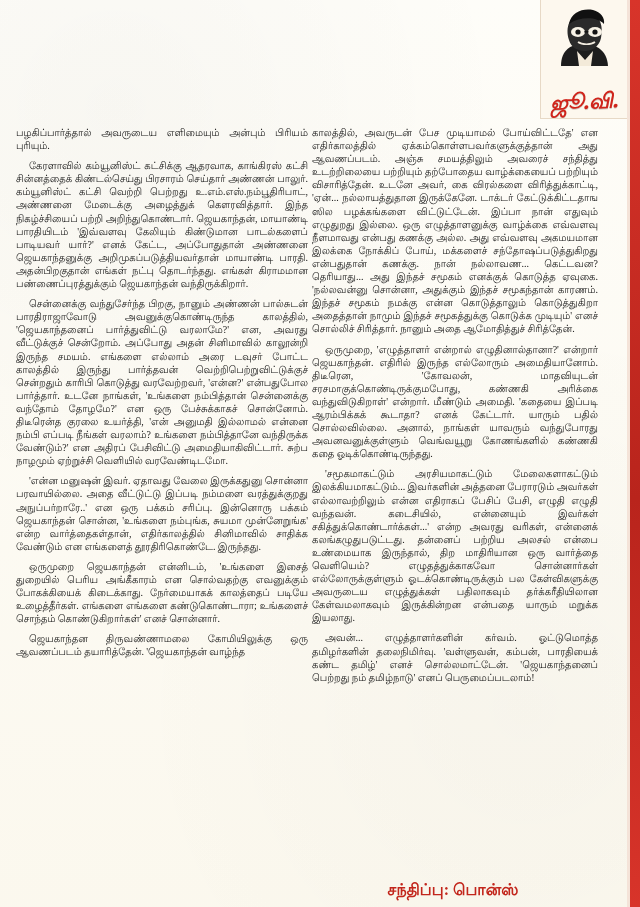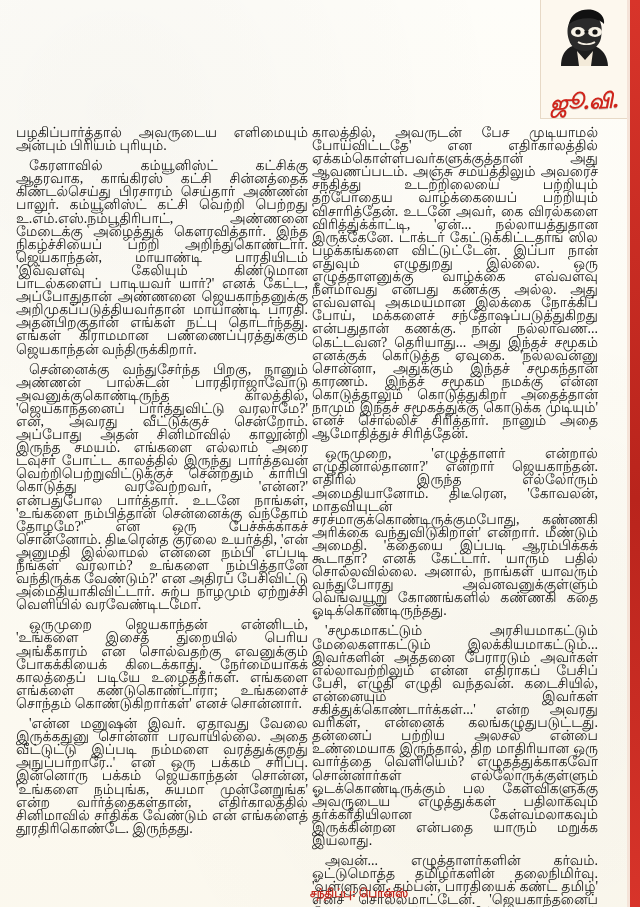--- a/index.html
+++ b/index.html
@@ -112,37 +112,37 @@
   }
   .col-left {
     position: absolute;
     top: 0;
     left: 0;
     width: 292px;
   }
   p.para {
     margin: 0 0 7px 0;
     text-indent: 13px;
-    font-size: 14px;
+    font-size: 10px;
     line-height: 13.1px;
     text-align: justify;
     color: #141414;
     font-family: "Liberation Serif", serif;
     word-spacing: -0.2px;
   }
   p.para.first {
     text-indent: 0;
   }
   .signature {
     position: absolute;
     bottom: 6px;
     left: 310px;
     width: 286px;
-    text-align: left;
-    font-size: 12px;
+    text-align: center;
+    font-size: 16px;
     color: #c2261c;
     font-family: "Liberation Serif", serif;
     font-weight: bold;
   }
   .col-right p.para:last-of-type {
   }
 </style>
 </head>
 <body>
 
@@ -168,22 +168,23 @@
     </svg>
     <div class="logo-script">ஜூ.வி.</div>
   </div>
 
   <div class="columns">
 
     <div class="col col-left">
       <p class="para first">பழகிப்பார்த்தால் அவருடைய எளிமையும் அன்பும் பிரியம் புரியும்.</p>
       <p class="para">கேரளாவில் கம்யூனிஸ்ட் கட்சிக்கு ஆதரவாக, காங்கிரஸ் கட்சி சின்னத்தைக் கிண்டல்செய்து பிரசாரம் செய்தார் அண்ணன் பாலுர். கம்யூனிஸ்ட் கட்சி வெற்றி பெற்றது உ.எம்.எஸ்.நம்பூதிரிபாட், அண்ணனை மேடைக்கு அழைத்துக் கௌரவித்தார். இந்த நிகழ்ச்சியைப் பற்றி அறிந்துகொண்டார். ஜெயகாந்தன், மாயாண்டி பாரதியிடம் 'இவ்வளவு கேலியும் கிண்டுமான பாடல்களைப் பாடியவர் யார்?' எனக் கேட்ட, அப்போதுதான் அண்ணனை ஜெயகாந்தனுக்கு அறிமுகப்படுத்தியவர்தான் மாயாண்டி பாரதி. அதன்பிறகுதான் எங்கள் நட்பு தொடர்ந்தது. எங்கள் கிராமமான பண்ணைப்புரத்துக்கும் ஜெயகாந்தன் வந்திருக்கிறார்.</p>
       <p class="para">சென்னைக்கு வந்துசேர்ந்த பிறகு, நானும் அண்ணன் பால்சுடன் பாரதிராஜாவோடு அவனுக்குகொண்டிருந்த காலத்தில், 'ஜெயகாந்தனைப் பார்த்துவிட்டு வரலாமே?' என, அவரது வீட்டுக்குச் சென்றோம். அப்போது அதன் சினிமாவில் காலூன்றி இருந்த சமயம். எங்களை எல்லாம் அரை டவுசர் போட்ட காலத்தில் இருந்து பார்த்தவன் வெற்றிபெற்றுவிட்டுக்குச் சென்றதும் காரிபி கொடுத்து வரவேற்றவர், 'என்ன?' என்பதுபோல பார்த்தார். உடனே நாங்கள், 'உங்களை நம்பித்தான் சென்னைக்கு வந்தோம் தோழமே?' என ஒரு பேச்சுக்காகச் சொன்னோம். திடீரென்த குரலை உயர்த்தி, 'என் அனுமதி இல்லாமல் என்னை நம்பி எப்படி நீங்கள் வரலாம்? உங்களை நம்பித்தானே வந்திருக்க வேண்டும்?' என அதிரப் பேசிவிட்டு அமைதியாகிவிட்டார். சுற்ப நாழமும் ஏற்றுச்சி வெளியில் வரவேண்டிடமோ.</p>
+      <p class="para">'என்ன மனுஷன் இவர். ஏதாவது வேலை இருக்கதுனு சொன்னா பரவாயில்லை. அதை வீட்டுட்டு இப்படி நம்மளை வரத்துக்குறது அநுப்பர்றாரே..' என ஒரு பக்கம் சரிப்பு. இன்னொரு பக்கம் ஜெயகாந்தன் சொன்ன, 'உங்களை நம்புங்க, சுயமா முன்னேறுங்க' என்ற வார்த்தைகள்தான், எதிர்காலத்தில் சினிமாவில் சாதிக்க வேண்டும் என எங்களைத் தூரதிரிகொண்டே. இருந்தது.</p>
       <p class="para">ஒருமுறை ஜெயகாந்தன் என்னிடம், 'உங்களை இசைத் துறையில் பெரிய அங்கீகாரம் என சொல்வதற்கு எவனுக்கும் போகக்கியைக் கிடைக்காது. நேர்மையாகக் காலத்தைப் படியே உழைத்தீர்கள். எங்களை எங்களை கண்டுகொண்டாரா; உங்களைச் சொந்தம் கொண்டுகிறார்கள்' எனச் சொன்னார்.</p>
-      <p class="para">'என்ன மனுஷன் இவர். ஏதாவது வேலை இருக்கதுனு சொன்னா பரவாயில்லை. அதை வீட்டுட்டு இப்படி நம்மளை வரத்துக்குறது அநுப்பர்றாரே..' என ஒரு பக்கம் சரிப்பு. இன்னொரு பக்கம் ஜெயகாந்தன் சொன்ன, 'உங்களை நம்புங்க, சுயமா முன்னேறுங்க' என்ற வார்த்தைகள்தான், எதிர்காலத்தில் சினிமாவில் சாதிக்க வேண்டும் என எங்களைத் தூரதிரிகொண்டே. இருந்தது.</p>
+      <p class="para">ஜெயகாந்தன திருவண்ணாமலை கோமியிலுக்கு ஒரு ஆவணப்படம் தயாரித்தேன். 'ஜெயகாந்தன் வாழ்ந்த</p>
     </div>
 
     <div class="col col-right">
       <p class="para first">காலத்தில், அவருடன் பேச முடியாமல் போய்விட்டதே' என எதிர்காலத்தில் ஏக்கம்கொள்ளபவர்களுக்குத்தான் அது ஆவணப்படம். அஞ்சு சமயத்திலும் அவரைச் சந்தித்து உடற்றிலையை பற்றியும் தற்போதைய வாழ்க்கையைப் பற்றியும் விசாரித்தேன். உடனே அவர், கை விரல்களை விரித்துக்காட்டி, 'ஏன்... நல்லாயத்துதான இருக்கேனே. டாக்டர் கேட்டுக்கிட்டதாங ஸில பழக்கங்களை விட்டுட்டேன். இப்பா நான் எதுவும் எழுதுறது இல்லை. ஒரு எழுத்தாளனுக்கு வாழ்க்கை எவ்வளவு நீளமாவது என்பது கணக்கு அல்ல. அது எவ்வளவு அகமயமான இலக்கை நோக்கிப் போய், மக்களைச் சந்தோஷப்படுத்துகிறது என்பதுதான் கணக்கு. நான் நல்லாவண... கெட்டவன? தெரியாது... அது இந்தச் சமூகம் எனக்குக் கொடுத்த ஏவுகை. 'நல்லவன்னு சொன்னா, அதுக்கும் இந்தச் சமூகந்தான் காரணம். இந்தச் சமூகம் நமக்கு என்ன கொடுத்தாலும் கொடுத்துகிறா அதைத்தான் நாமும் இந்தச் சமூகத்துக்கு கொடுக்க முடியும்' எனச் சொல்லிச் சிரித்தார். நானும் அதை ஆமோதித்துச் சிரித்தேன்.</p>
       <p class="para">ஒருமுறை, 'எழுத்தாளர் என்றால் எழுதினால்தானா?' என்றார் ஜெயகாந்தன். எதிரில் இருந்த எல்லோரும் அமைதியானோம். திடீரென, 'கோவலன், மாதவியுடன் சரசமாகுக்கொண்டிருக்குமபோது, கண்ணகி அரிக்கை வந்துவிடுகிறாள்' என்றார். மீண்டும் அமைதி. 'கதையை இப்படி ஆரம்பிக்கக் கூடாதா? எனக் கேட்டார். யாரும் பதில் சொல்லவில்லை. அனால், நாங்கள் யாவரும் வந்துபோரது அவனவனுக்குள்ளும் வெங்வயூறு கோணங்களில் கண்ணகி கதை ஓடிக்கொண்டிருந்தது.</p>
       <p class="para">'சமூகமாகட்டும் அரசியமாகட்டும் மேலைகளாகட்டும் இலக்கியமாகட்டும்... இவர்களின் அத்தனை பேராரடும் அவர்கள் எல்லாவற்றிலும் என்ன எதிராகப் பேசிப் பேசி, எழுதி எழுதி வந்தவன். கடைசியில், என்னையும் இவர்கள் சகித்துக்கொண்டார்க்கள்...' என்ற அவரது வரிகள், என்னைக் கலங்கழுதுபடுட்டது. தன்னைப் பற்றிய அலசல் என்பை உண்மையாக இருந்தால், திற மாதிரியான ஒரு வார்த்தை வெளியெம்? எழுதத்துக்காகவோ சொன்னார்கள் எல்லோருக்குள்ளும் ஓடக்கொண்டிருக்கும் பல கேள்விகளுக்கு அவருடைய எழுத்துக்கள் பதிலாகவும் தர்க்கரீதியிலான கேள்வமலாகவும் இருக்கின்றன என்பதை யாரும் மறுக்க இயலாது.</p>
       <p class="para">அவன்... எழுத்தாளர்களின் கர்வம். ஓட்டுமொத்த தமிழர்களின் தலைநிமிர்வு. 'வள்ளுவன், கம்பன், பாரதியைக் கண்ட தமிழ்' எனச் சொல்லமாட்டேன். 'ஜெயகாந்தனைப் பெற்றது நம் தமிழ்நாடு' எனப் பெருமைப்படலாம்!</p>
     </div>
 
   </div>

